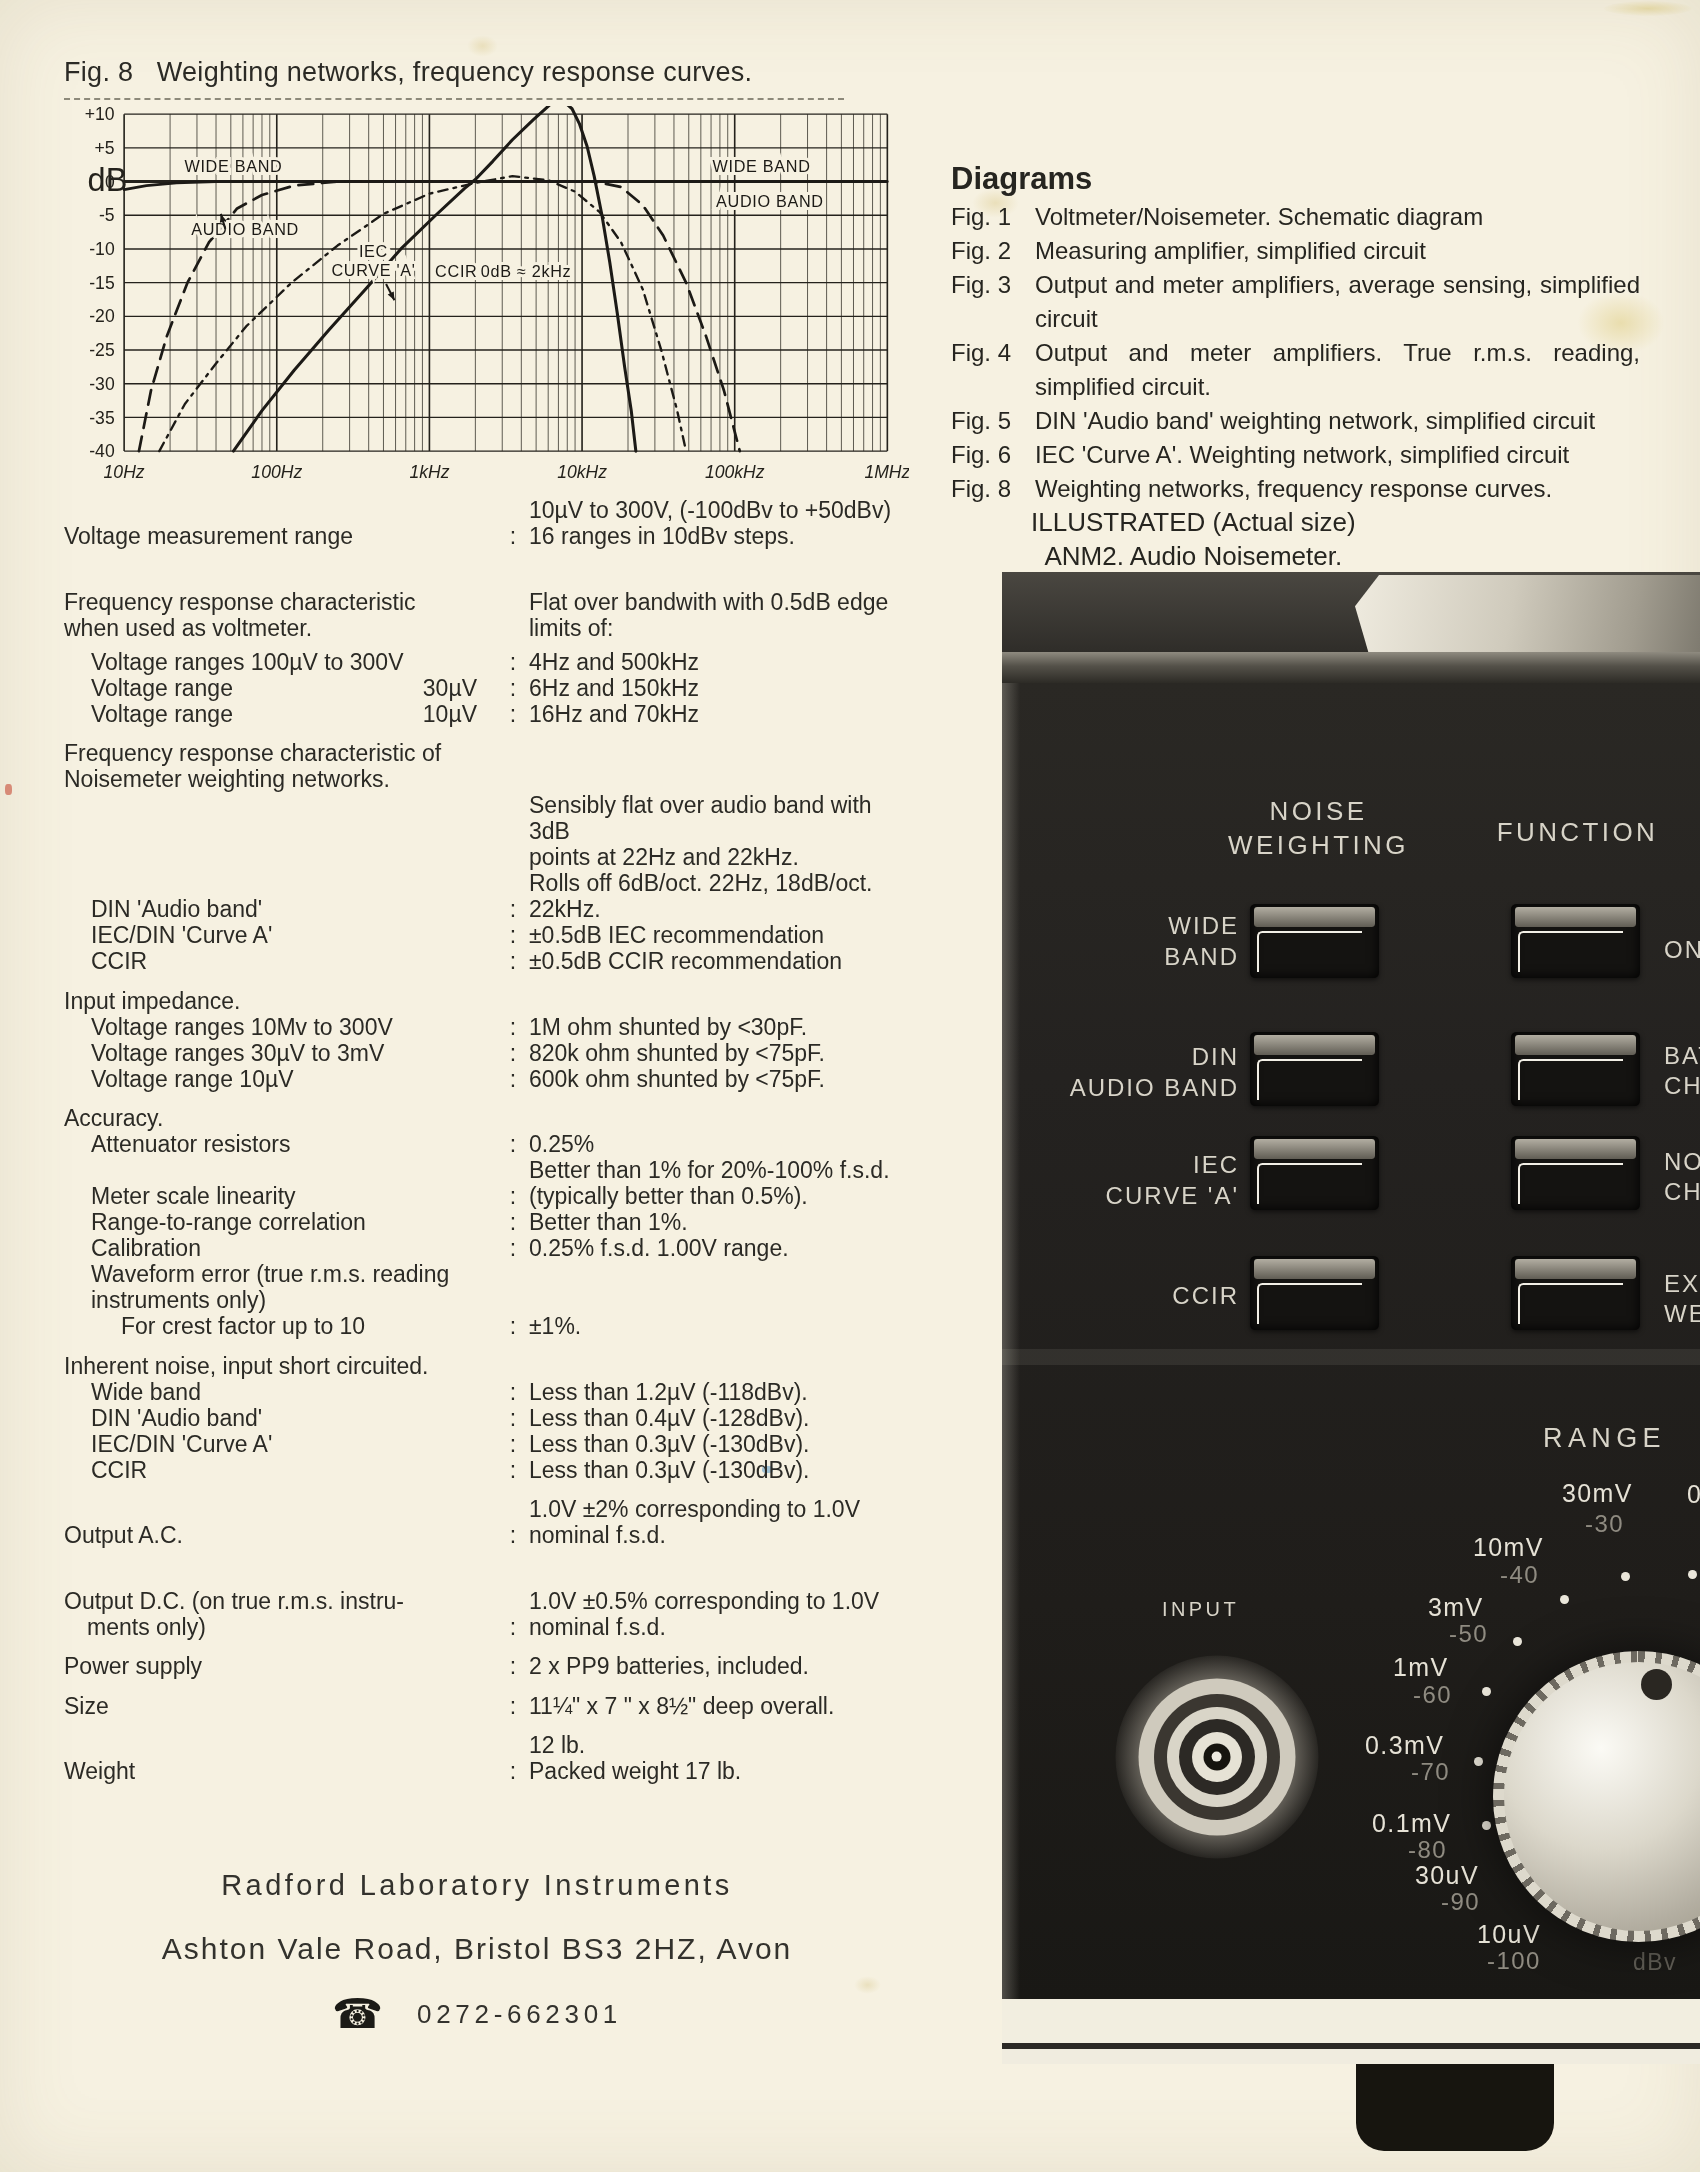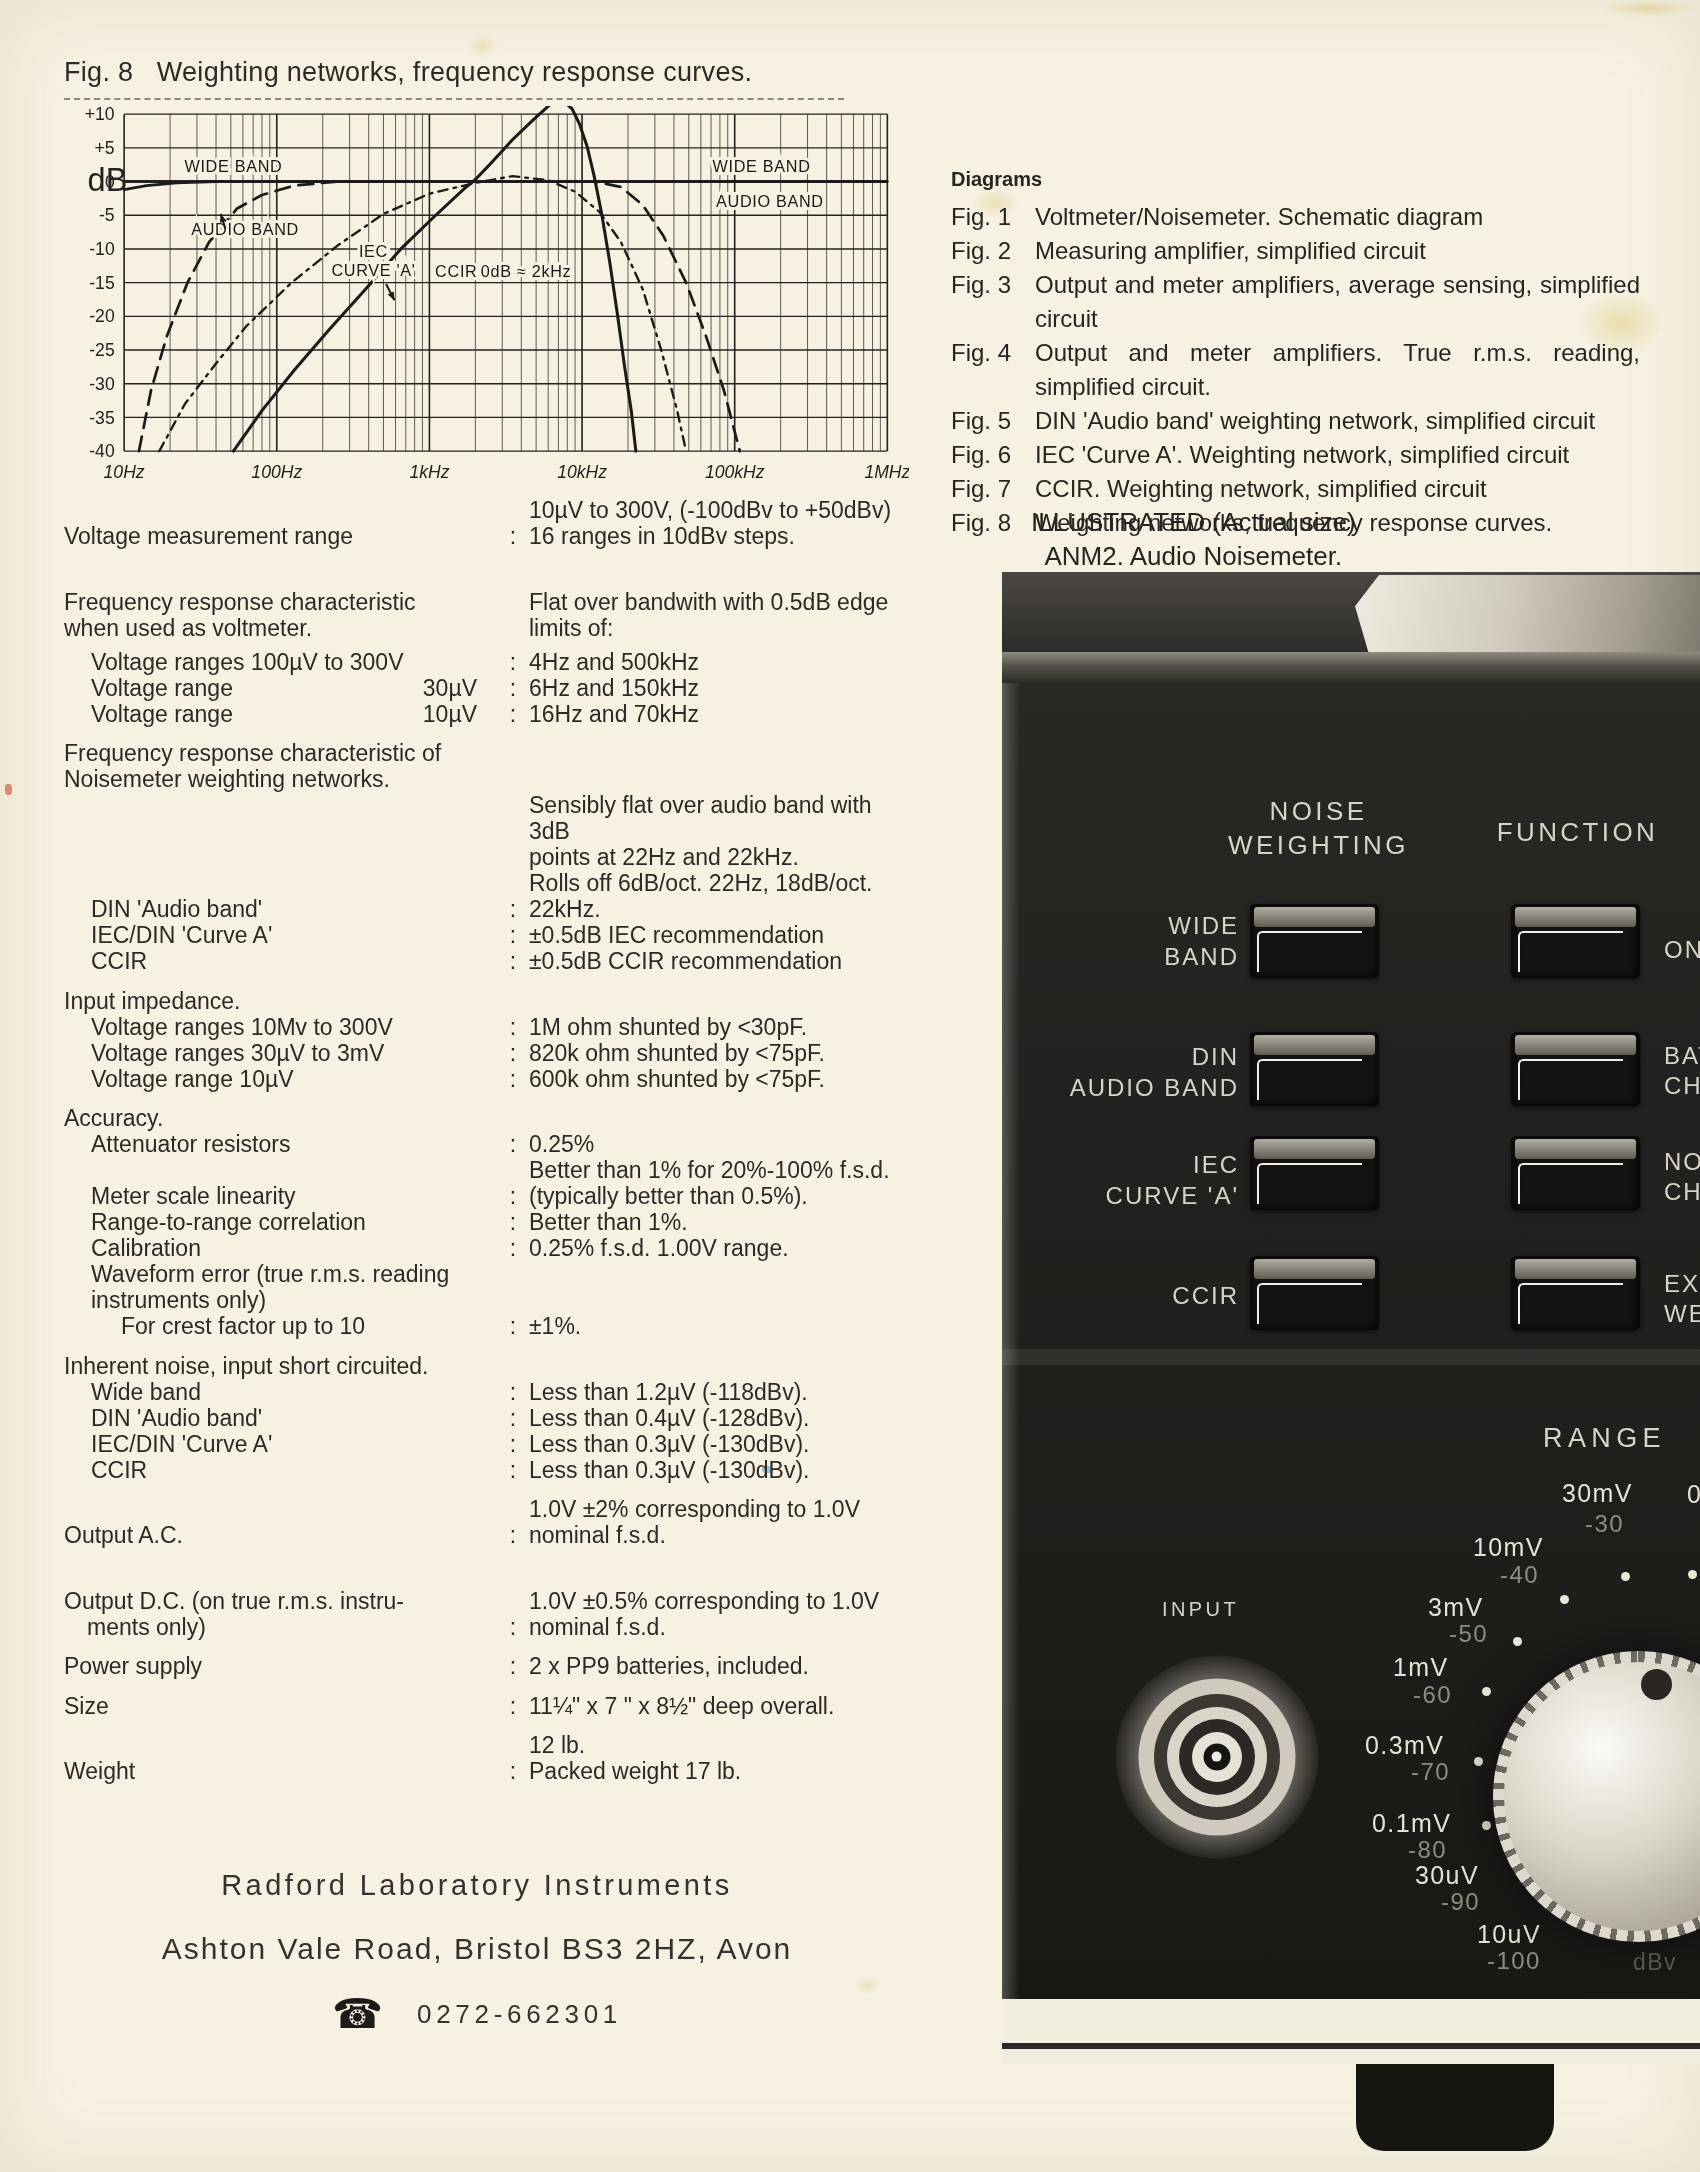--- a/index.html
+++ b/index.html
@@ -23,21 +23,21 @@
   
   .caption { position:absolute; left:64px; top:57px; width:780px; font-size:27px;
              letter-spacing:0.3px; white-space:pre-wrap; padding-bottom:9.5px;
              border-bottom:2px dashed #8d897a; }
 
   
   #freq-chart { position:absolute; left:70px; top:106px; }
 
   
   .diagrams { position:absolute; left:951px; top:162px; width:689px; font-size:24px; line-height:34px; color:#262520; }
-  .diagrams h3 { font-size:20px; font-weight:bold; margin-bottom:4px; }
+  .diagrams h3 { font-size:31px; font-weight:bold; margin-bottom:4px; }
   .drow { display:flex; }
   .dfig { flex:0 0 84px; }
   .dtxt { flex:1; text-align:justify; }
 
   
   .spec { position:absolute; left:64px; top:497px; width:851px; font-size:23px; line-height:26px; color:#2b2a25; }
   .spec h3 { font-size:26px; font-weight:bold; margin-bottom:9.5px; }
   .srow { display:flex; align-items:flex-end; }
   .srow.gap { margin-top:13.5px; }
   .srow.sgap { margin-top:8px; }
@@ -249,24 +249,20 @@
       </div>
     <div class="drow">
         <span class="dfig">Fig. 5</span>
         <span class="dtxt">DIN 'Audio band' weighting network, simplified circuit</span>
       </div>
     <div class="drow">
         <span class="dfig">Fig. 6</span>
         <span class="dtxt">IEC 'Curve A'. Weighting network, simplified circuit</span>
       </div>
     <div class="drow">
-        <span class="dfig">Fig. 7</span>
-        <span class="dtxt">CCIR. Weighting network, simplified circuit</span>
-      </div>
-    <div class="drow">
         <span class="dfig">Fig. 8</span>
         <span class="dtxt">Weighting networks, frequency response curves.</span>
       </div>
   </section>
 
   <section class="spec">
     <div class="srow">
         <span class="lab">Voltage measurement range</span>
         <span class="col">:</span>
         <span class="val">10µV to 300V, (-100dBv to +50dBv)

